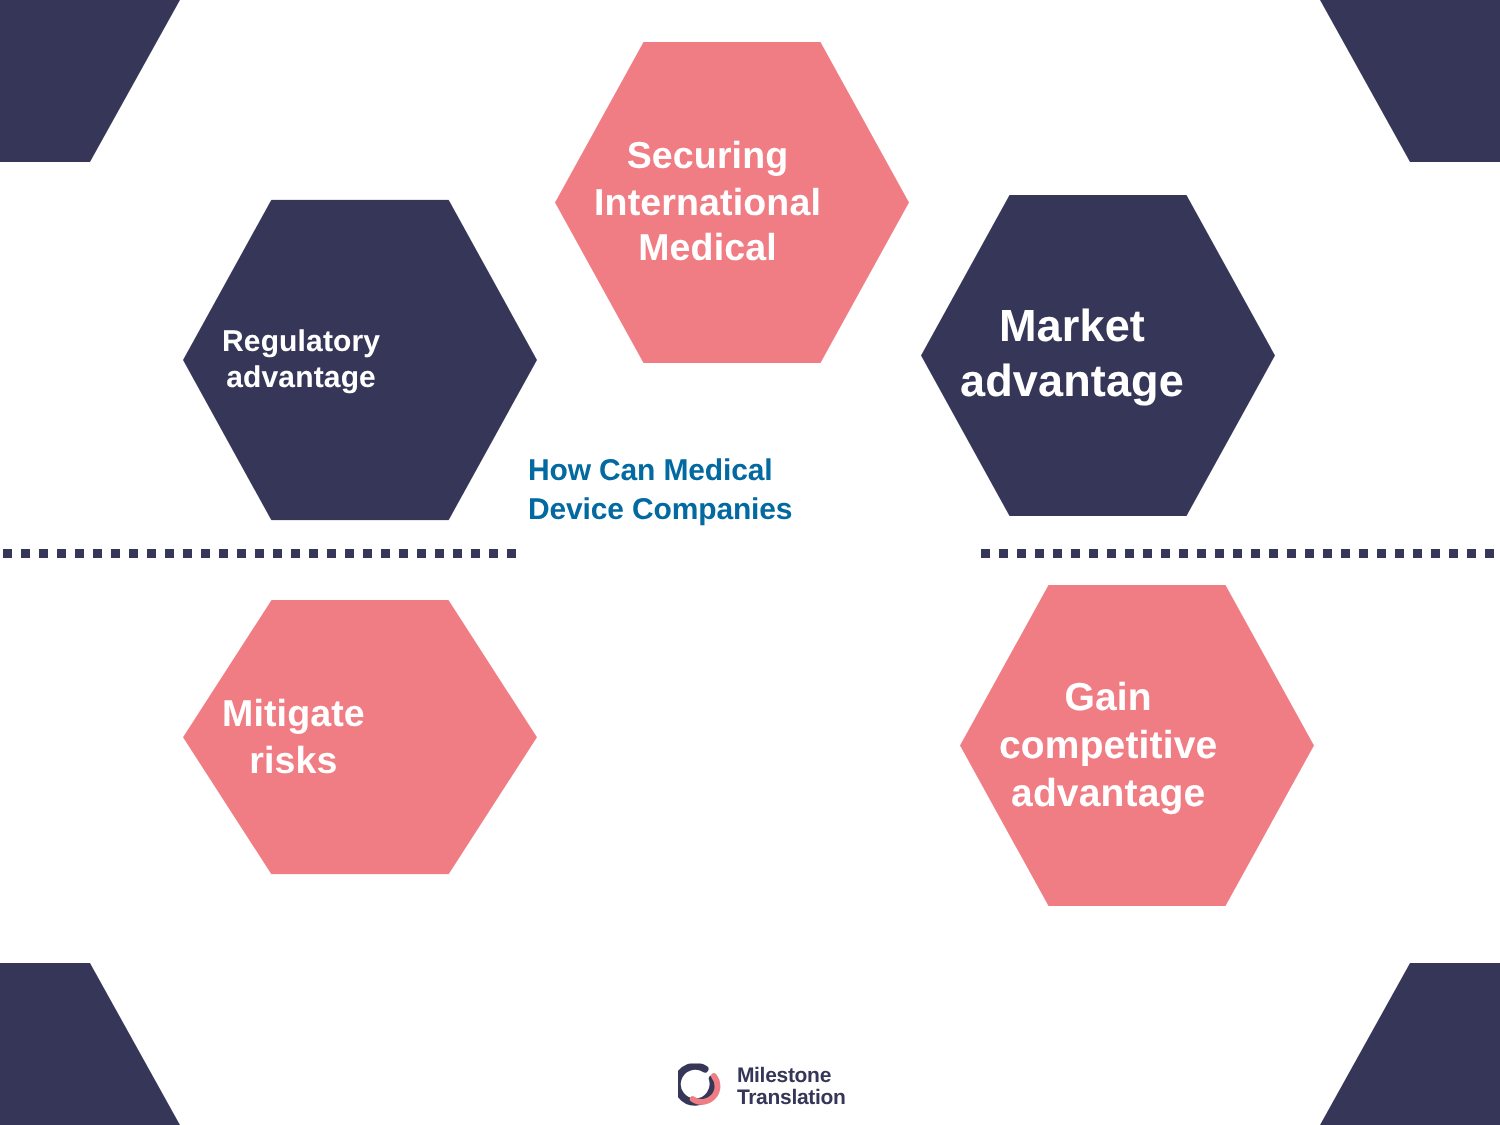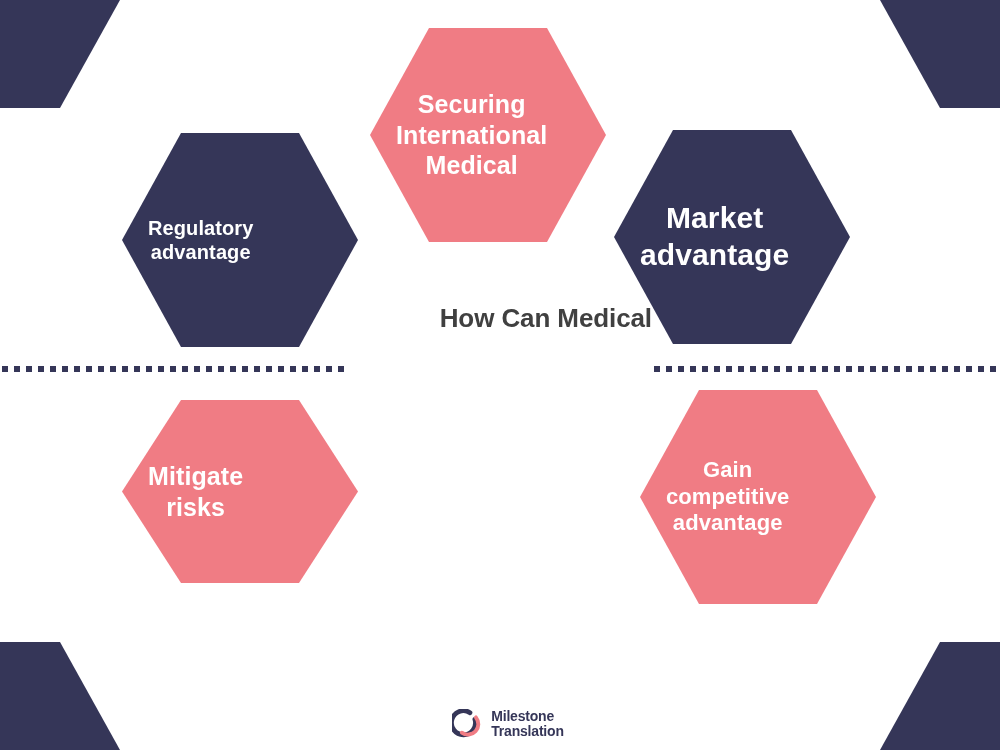--- a/index.html
+++ b/index.html
@@ -118,31 +118,31 @@
   .hex-mitigate {
     left: 122px; top: 400px;
     width: 236px; height: 183px;
   }
   .hex-mitigate .hex-label { font-size: 25px; }
 
   .hex-advantage {
     left: 640px; top: 390px;
     width: 236px; height: 214px;
   }
-  .hex-advantage .hex-label { font-size: 22px; }
+  .hex-advantage .hex-label { font-size: 26px; }
 
   
   .center-title {
     position: absolute;
     left: 352px;
     top: 302px;
     width: 300px;
-    text-align: right;
-    color: #404040;
-    font-size: 26px;
+    text-align: left;
+    color: #0369a1;
+    font-size: 20px;
     font-weight: bold;
     line-height: 1.28;
     letter-spacing: -0.1px;
   }
 
   
   .logo {
     position: absolute;
     left: 0;
     right: 0;
@@ -215,21 +215,21 @@
   <div class="hex coral hex-advantage">
     <div class="hex-label">
       <span>Gain</span><br>
       <span>competitive</span><br>
       <span>advantage</span>
     </div>
   </div>
 
   <div class="center-title">
     <span>How Can Medical</span><br>
-    <br>
+    <span>Device Companies</span><br>
     <br>
   </div>
 
   <div class="logo">
     <svg class="logo-mark" viewBox="0 0 40 40">
       <path d="M26.5 5.8 A16 16 0 1 0 31.5 15.5" fill="none" stroke="#353658" stroke-width="6.4" stroke-linecap="round" transform="rotate(-10 20 20)"></path>
       <path d="M31.9 11.2 A14 14 0 0 1 13.1 31.6" fill="none" stroke="#F07C84" stroke-width="5.2" stroke-linecap="round"></path>
     </svg>
     <div class="logo-text">
       <span class="logo-line">Milestone</span>

